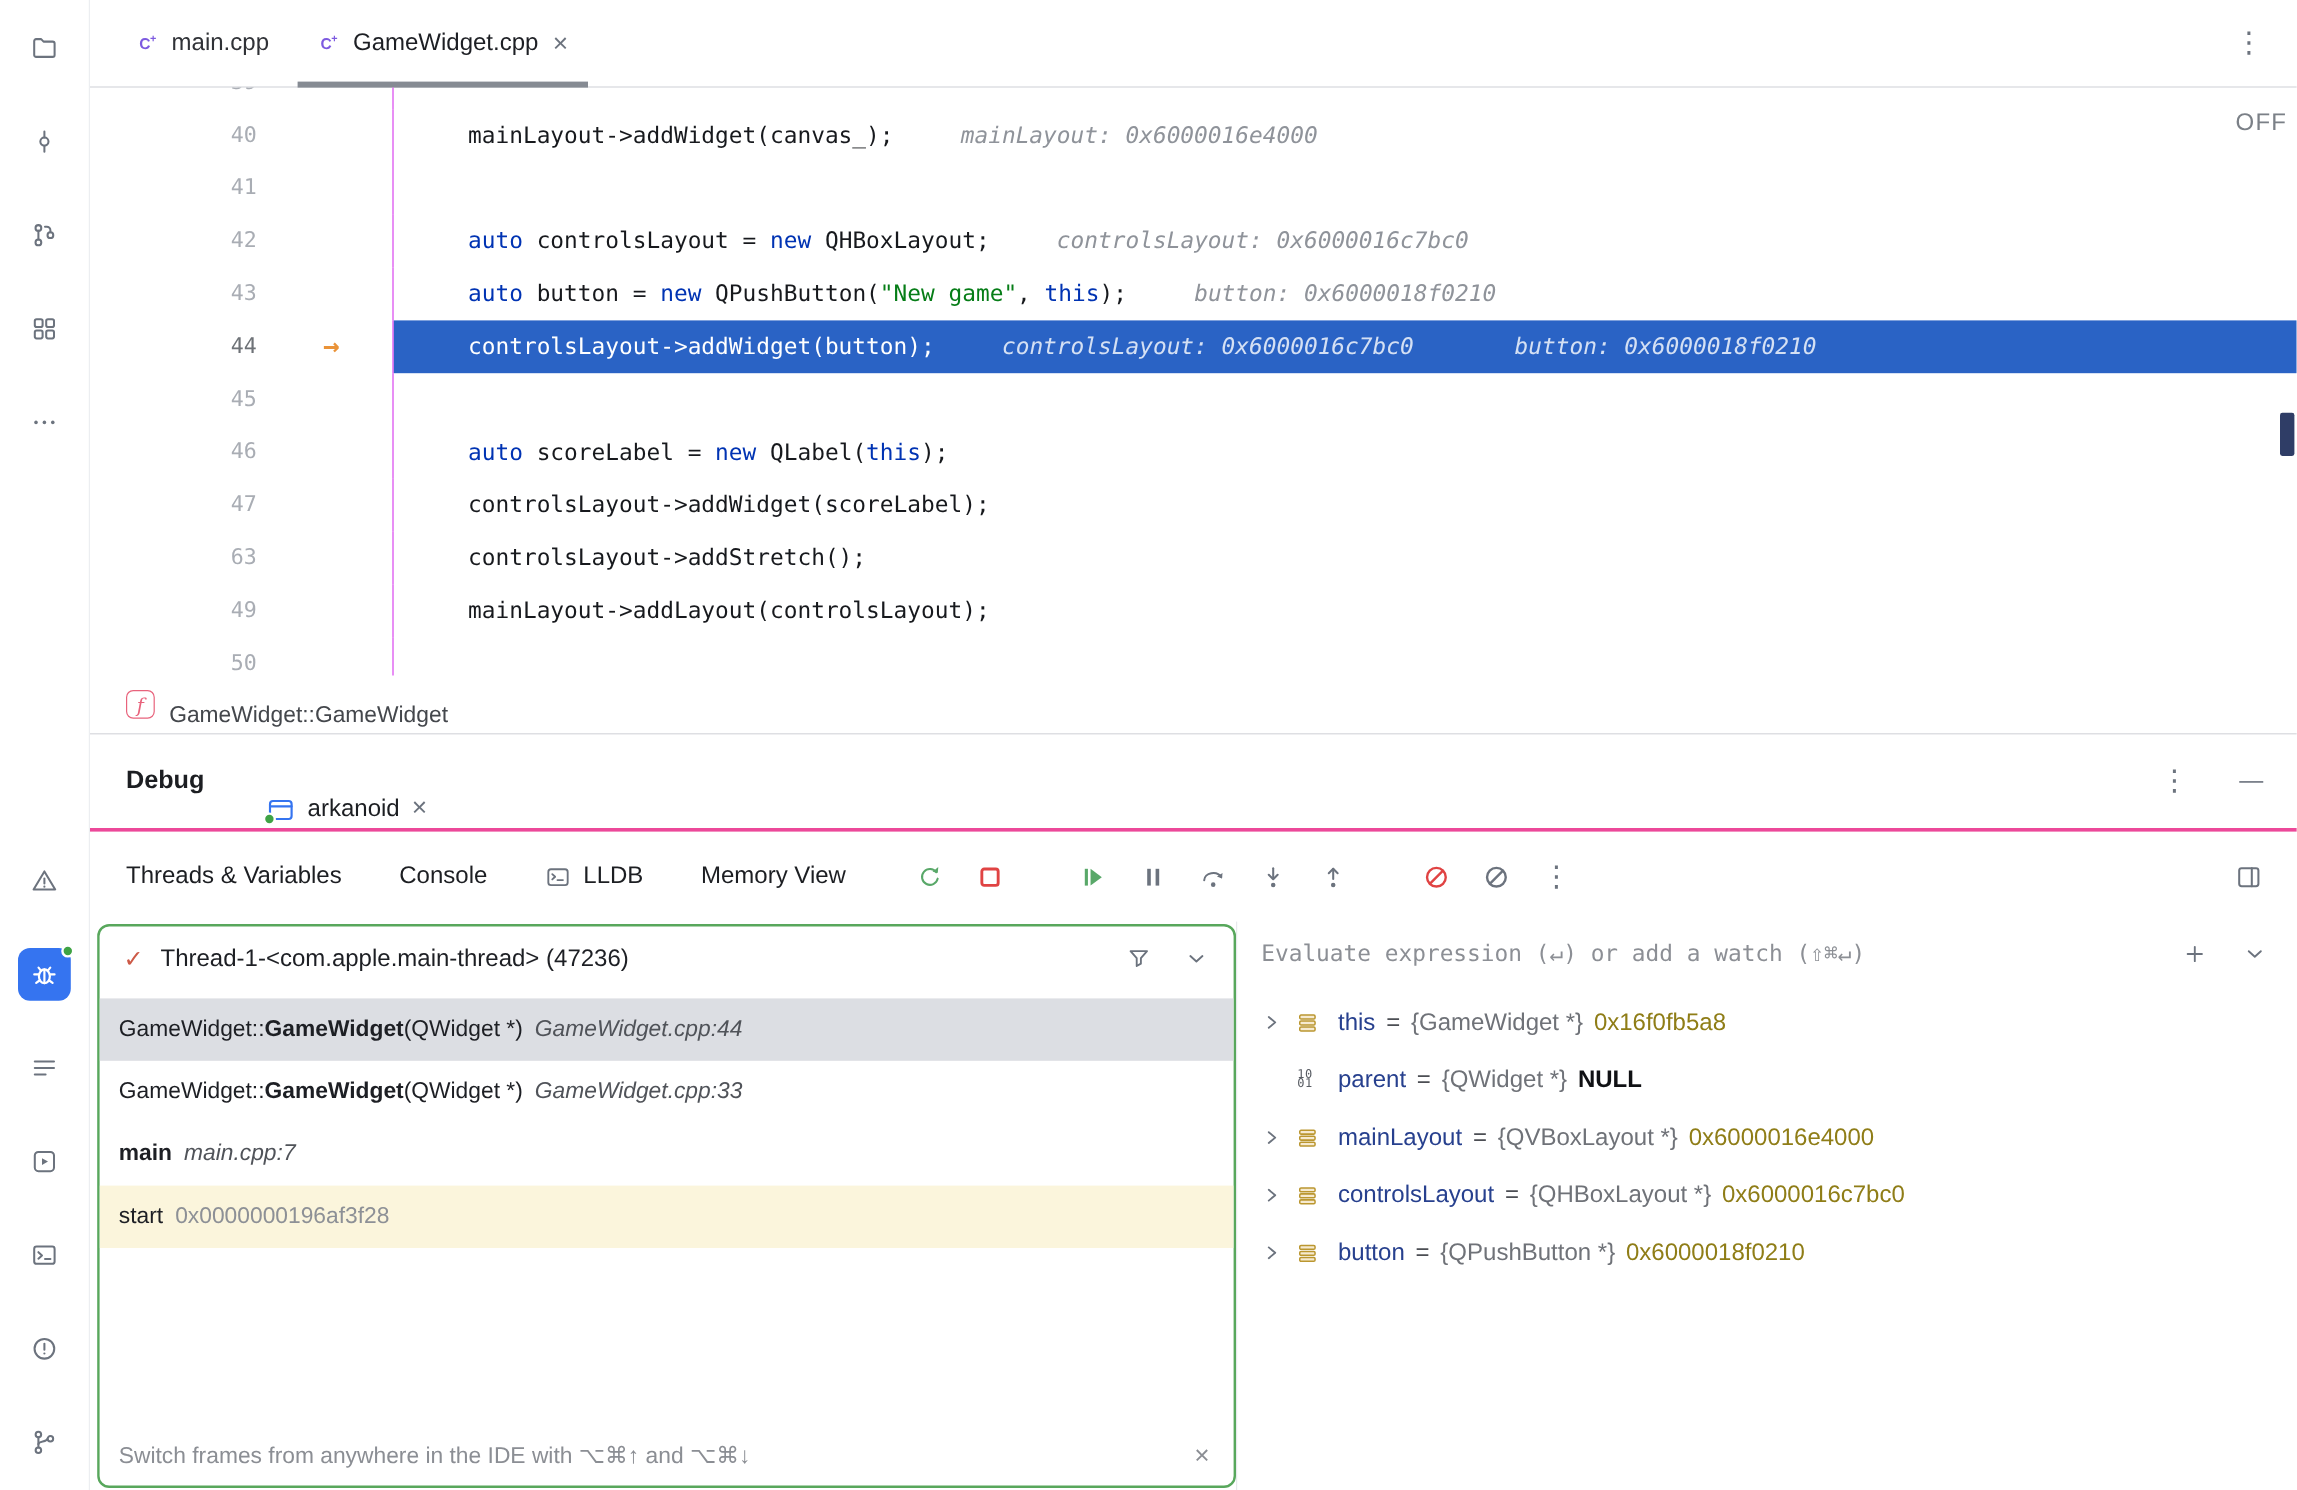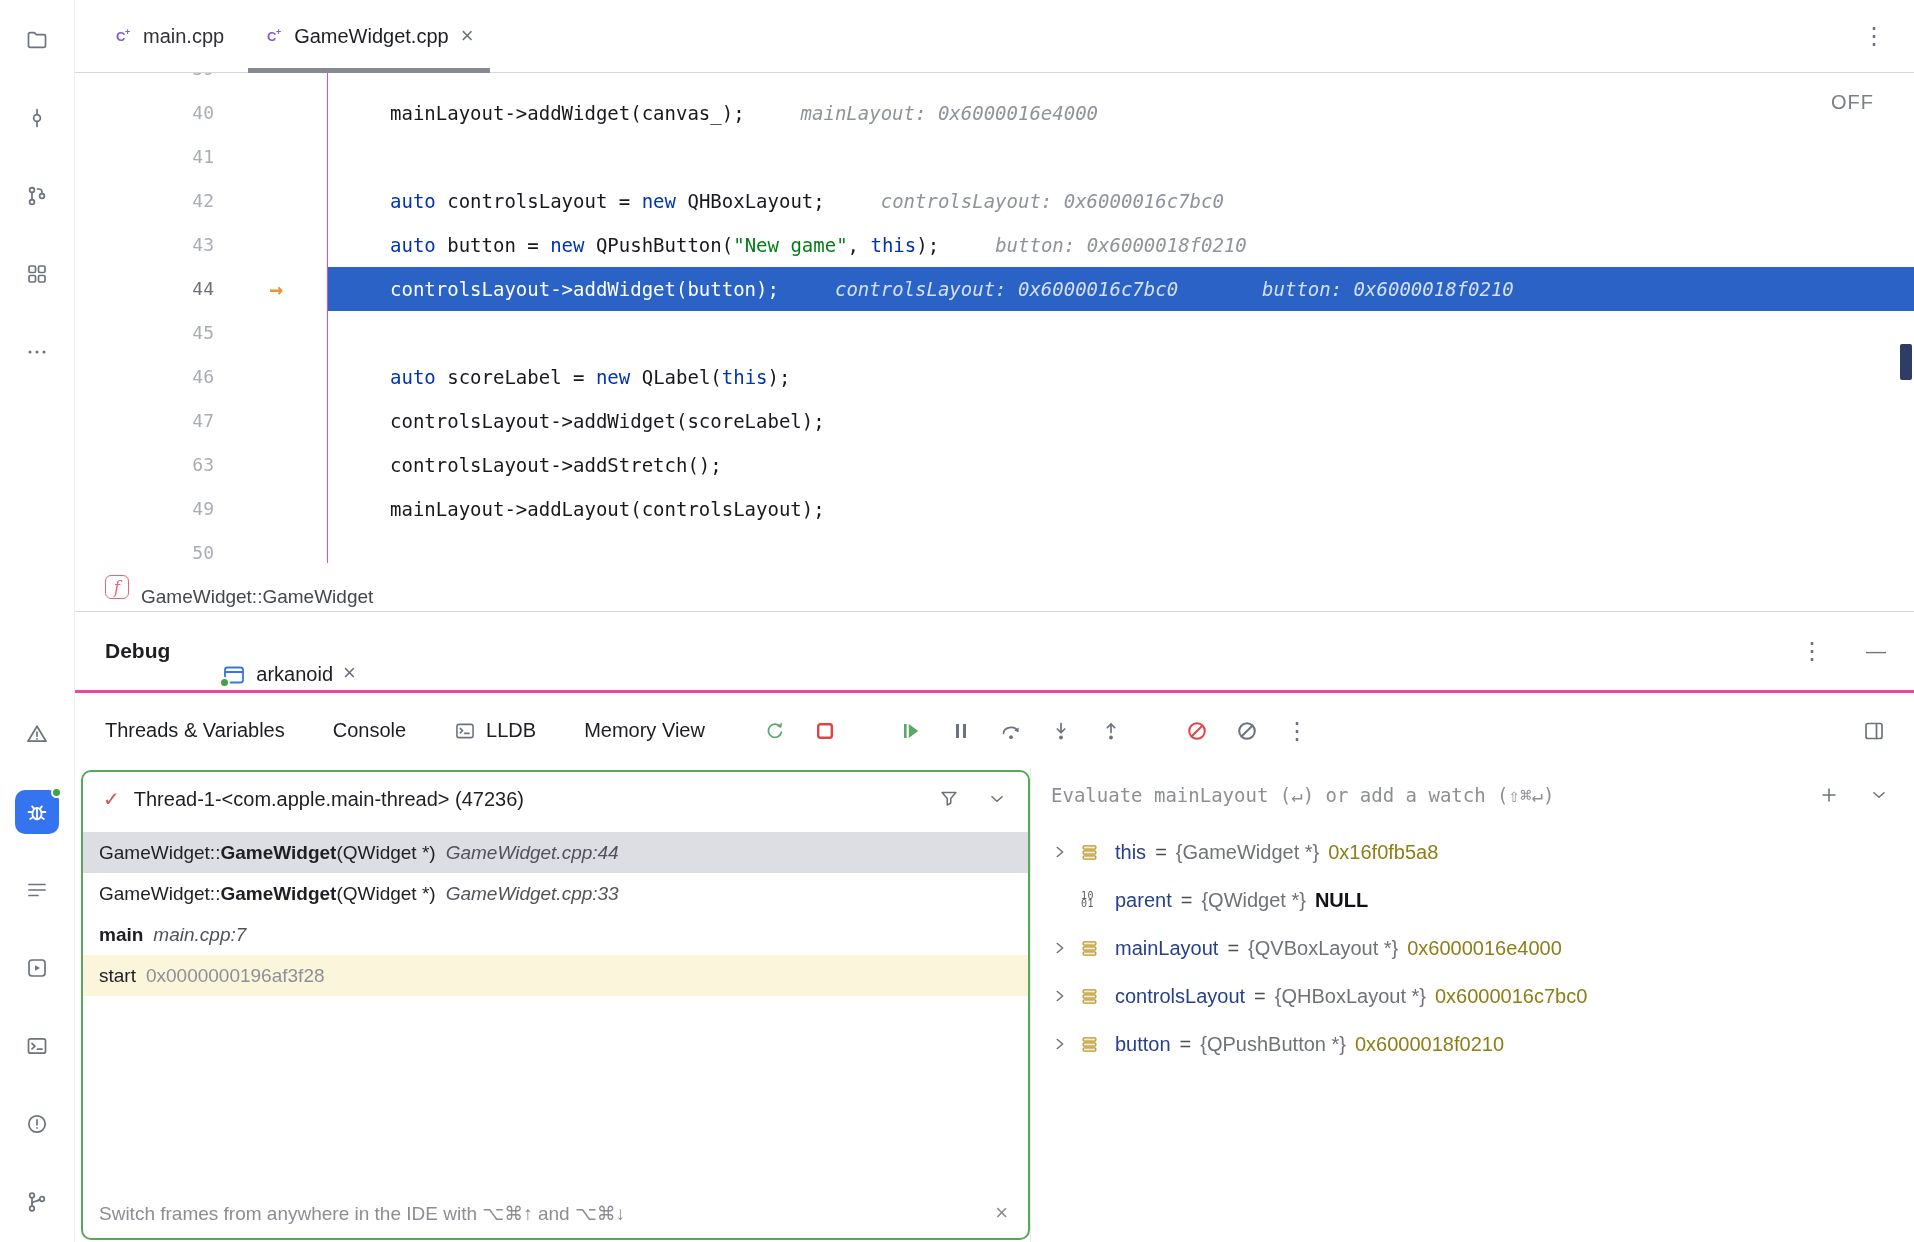--- a/index.html
+++ b/index.html
@@ -43,21 +43,21 @@
   .exec-arrow { position:absolute; right:44px; top:0; color:#ea9338; font-weight:bold; font-size:23px; }
   .code-cell { flex:1; padding-left:62px; color:#17191d; }
   .kw { color:#0033b3; }
   .str { color:#067d17; }
   .plain { color:#17191d; }
   .hint { font-style:italic; color:#8f939a; margin-left:56px; }
   .hint + .hint { margin-left:84px; }
   .line.exec .code-cell { background:#2a63c5; }
   .line.exec .plain { color:#ffffff; }
   .line.exec .hint { color:rgba(255,255,255,0.8); }
-  .off-badge { position:absolute; top:18px; right:40px; font-size:20px; font-weight:500;
+  .off-badge { position:absolute; top:18px; right:8px; font-size:20px; font-weight:500;
     letter-spacing:1px; color:#7b8087; }
   .scroll-marker { position:absolute; right:2px; top:271px; width:12px; height:36px;
     background:#2f3d66; border-radius:2px; }
 
   
   .breadcrumbs { height:49px; flex:none; display:flex; align-items:center; gap:12px;
     padding-left:30px; border-bottom:1px solid #d6d8dd; }
   .f-icon { width:24px; height:24px; border:1.5px solid #e8637c; border-radius:6px; color:#e8637c;
     display:flex; align-items:center; justify-content:center; font-size:16px; font-style:italic;
     font-family:"DejaVu Serif",serif; }
@@ -82,21 +82,21 @@
 
   
   .debug-content { flex:1; display:flex; min-height:0; }
   .frames-pane { width:949px; flex:none; margin:2px 0 2px 6px; border:2px solid #58a75c;
     border-radius:10px; background:#fff; display:flex; flex-direction:column; overflow:hidden; }
   .thread-row { height:54px; flex:none; display:flex; align-items:center; gap:14px;
     padding:0 20px; font-size:20px; color:#1d1f24; }
   .thread-check { color:#cd5a47; font-size:20px; font-weight:700; }
   .thread-right { margin-left:auto; display:flex; align-items:center; gap:26px; }
   .frames { flex:1; padding-top:6px; font-size:19px; }
-  .frame { height:41px; display:flex; align-items:center; padding:0 16px; white-space:pre; color:#1d1f24; }
+  .frame { height:52px; display:flex; align-items:center; padding:0 16px; white-space:pre; color:#1d1f24; }
   .frame.sel { background:#dcdee3; }
   .frame.lib { background:#fbf5dc; }
   .fbold { font-weight:700; }
   .floc { font-style:italic; color:#505359; margin-left:10px; }
   .frame.lib .floc { font-style:normal; color:#8d9096; }
   .frames-hint { height:50px; flex:none; display:flex; align-items:center;
     padding:0 20px 0 16px; color:#8b8e94; font-size:19px; }
   .frames-hint .close { margin-left:auto; font-size:22px; color:#8b8e94; line-height:1; }
 
   .vars-pane { flex:1; min-width:0; border-left:1px solid #e7e9ec; display:flex; flex-direction:column; }
@@ -401,21 +401,21 @@
           <div class="frame lib"><span>start</span><span class="floc">0x0000000196af3f28</span></div>
         </div>
         <div class="frames-hint">
           <span>Switch frames from anywhere in the IDE with ⌥⌘↑ and ⌥⌘↓</span>
           <span class="close">×</span>
         </div>
       </div>
 
       <div class="vars-pane">
         <div class="eval-row">
-          <span>Evaluate mainLayout (↵) or add a watch (⇧⌘↵)</span>
+          <span>Evaluate expression (↵) or add a watch (⇧⌘↵)</span>
           <span class="eval-right">
             <svg class="ic" width="22" height="22" viewBox="0 0 24 24">
                 <path d="M12 5.5v13M5.5 12h13"></path>
               </svg>
             <svg class="ic" width="22" height="22" viewBox="0 0 24 24">
                 <path d="M6.5 9.5l5.5 5 5.5-5"></path>
               </svg>
           </span>
         </div>
         <div class="vars">

